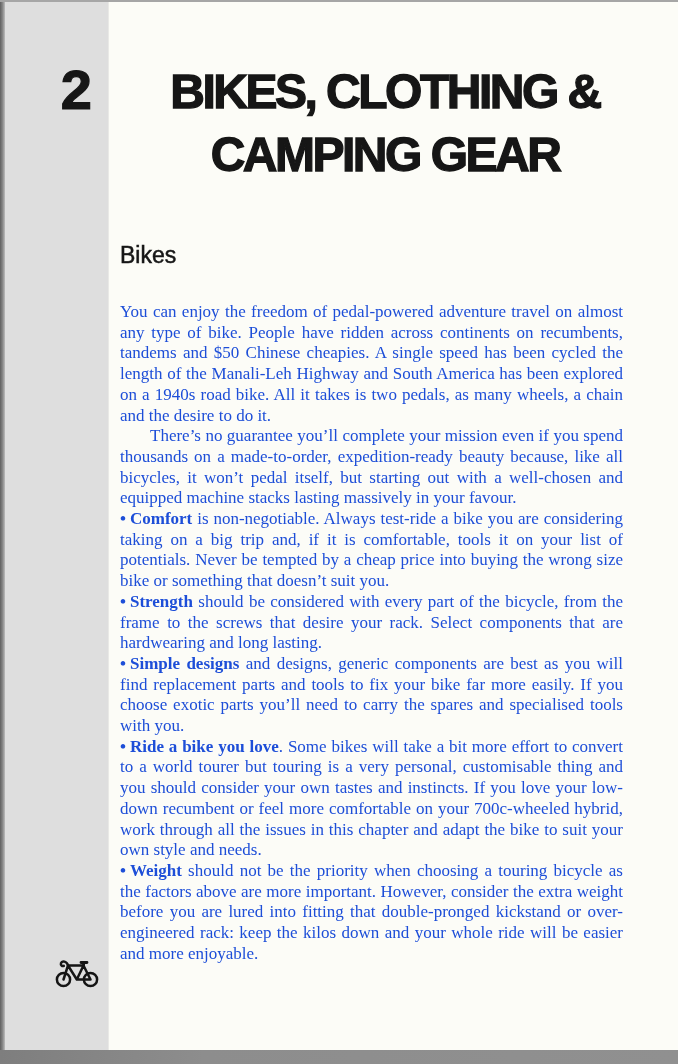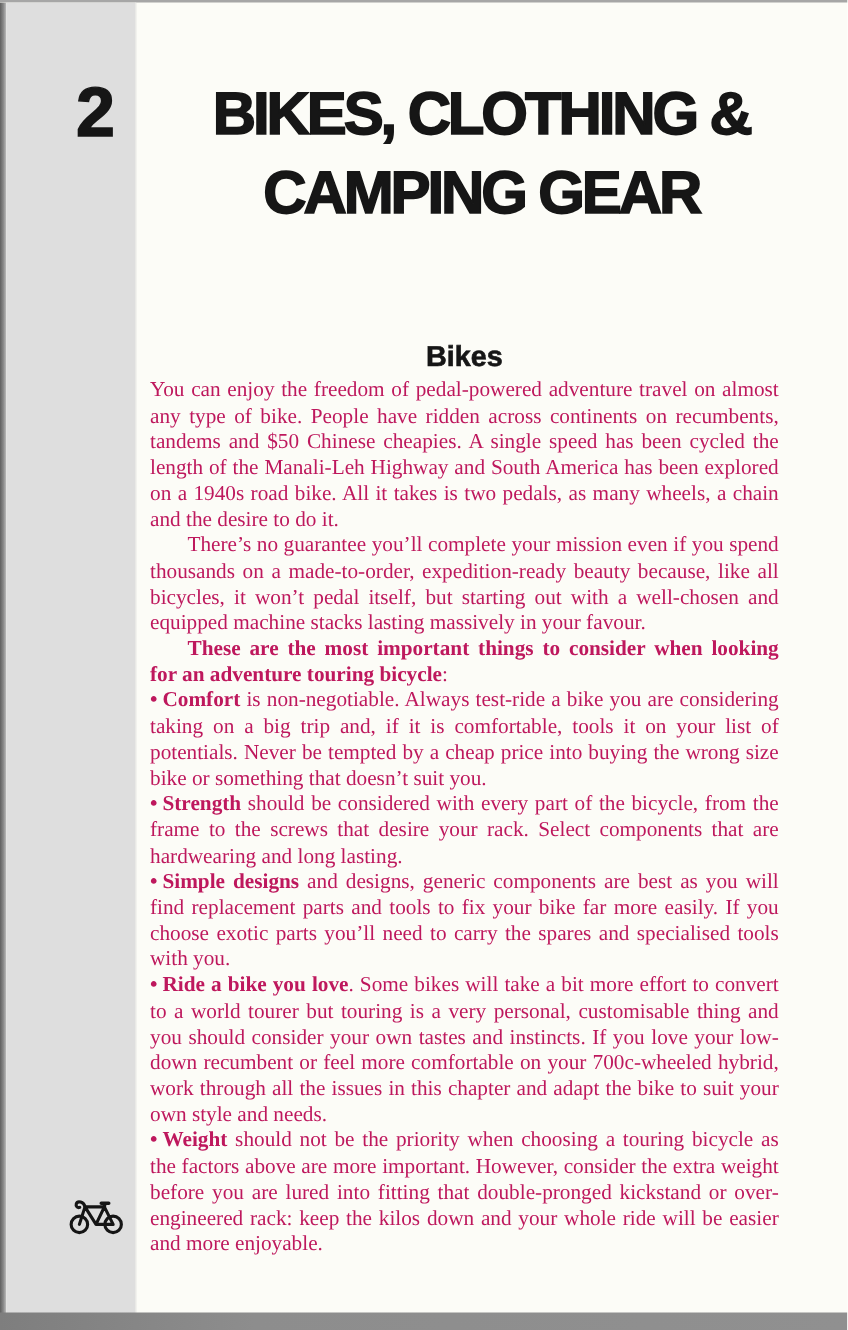--- a/index.html
+++ b/index.html
@@ -56,36 +56,35 @@
     font-size: 48px;
     line-height: 63px;
     letter-spacing: -2.5px;
     -webkit-text-stroke: 1.3px #161616;
     white-space: nowrap;
   }
   .section-heading {
     position: absolute;
     left: 120px; top: 240px;
     width: 503px;
-    text-align: center;
+    text-align: left;
     font-family: "Liberation Sans", "DejaVu Sans", sans-serif;
-    font-weight: bold;
+    font-weight: normal;
     font-size: 23px;
-    margin-top: 30px;
     -webkit-text-stroke: 0.5px #161616;
   }
   .body-text {
     position: absolute;
     left: 120px; top: 300px;
     width: 503px;
     font-family: "Liberation Serif", "DejaVu Serif", serif;
     font-size: 17px;
     line-height: 20.7px;
     text-align: justify;
-    color: #be185d;
+    color: #1d4ed8;
   }
   .body-text p { margin: 0; }
   .body-text p.indent { text-indent: 30px; }
   .body-text b { font-weight: bold; }
   .bullet-marker { font-weight: bold; padding-right: 4px; }
   
   .bicycle {
     position: absolute;
     left: 55px; top: 955px;
     width: 44px; height: 32px;
@@ -116,21 +115,20 @@
   </div>
 
   <div class="section-heading">Bikes</div>
 
   <div class="body-text">
 
     <p><span>You can enjoy the freedom of pedal-powered adventure travel on almost any type of bike. People have ridden across continents on recumbents, tandems and $50 Chinese cheapies. A single speed has been cycled the length of the Manali-Leh Highway and South America has been explored on a 1940s road bike. All it takes is two pedals, as many wheels, a chain and the desire to do it.</span></p>
 
     <p class="indent"><span>There’s no guarantee you’ll complete your mission even if you spend thousands on a made-to-order, expedition-ready beauty because, like all bicycles, it won’t pedal itself, but starting out with a well-chosen and equipped machine stacks lasting massively in your favour.</span></p>
 
-    <p class="indent"><b>These are the most important things to consider when looking for an adventure touring bicycle</b><span>:</span></p>
 
     <p class="bullet"><span class="bullet-marker">•</span><b>Comfort</b><span> is non-negotiable. Always test-ride a bike you are considering taking on a big trip and, if it is comfortable, tools it on your list of potentials. Never be tempted by a cheap price into buying the wrong size bike or something that doesn’t suit you.</span></p>
 
     <p class="bullet"><span class="bullet-marker">•</span><b>Strength</b><span> should be considered with every part of the bicycle, from the frame to the screws that desire your rack. Select components that are hardwearing and long lasting.</span></p>
 
     <p class="bullet"><span class="bullet-marker">•</span><b>Simple designs</b><span> and designs, generic components are best as you will find replacement parts and tools to fix your bike far more easily. If you choose exotic parts you’ll need to carry the spares and specialised tools with you.</span></p>
 
     <p class="bullet"><span class="bullet-marker">•</span><b>Ride a bike you love</b><span>. Some bikes will take a bit more effort to convert to a world tourer but touring is a very personal, customisable thing and you should consider your own tastes and instincts. If you love your low-down recumbent or feel more comfortable on your 700c-wheeled hybrid, work through all the issues in this chapter and adapt the bike to suit your own style and needs.</span></p>
 
     <p class="bullet"><span class="bullet-marker">•</span><b>Weight</b><span> should not be the priority when choosing a touring bicycle as the factors above are more important. However, consider the extra weight before you are lured into fitting that double-pronged kickstand or over-engineered rack: keep the kilos down and your whole ride will be easier and more enjoyable.</span></p>

